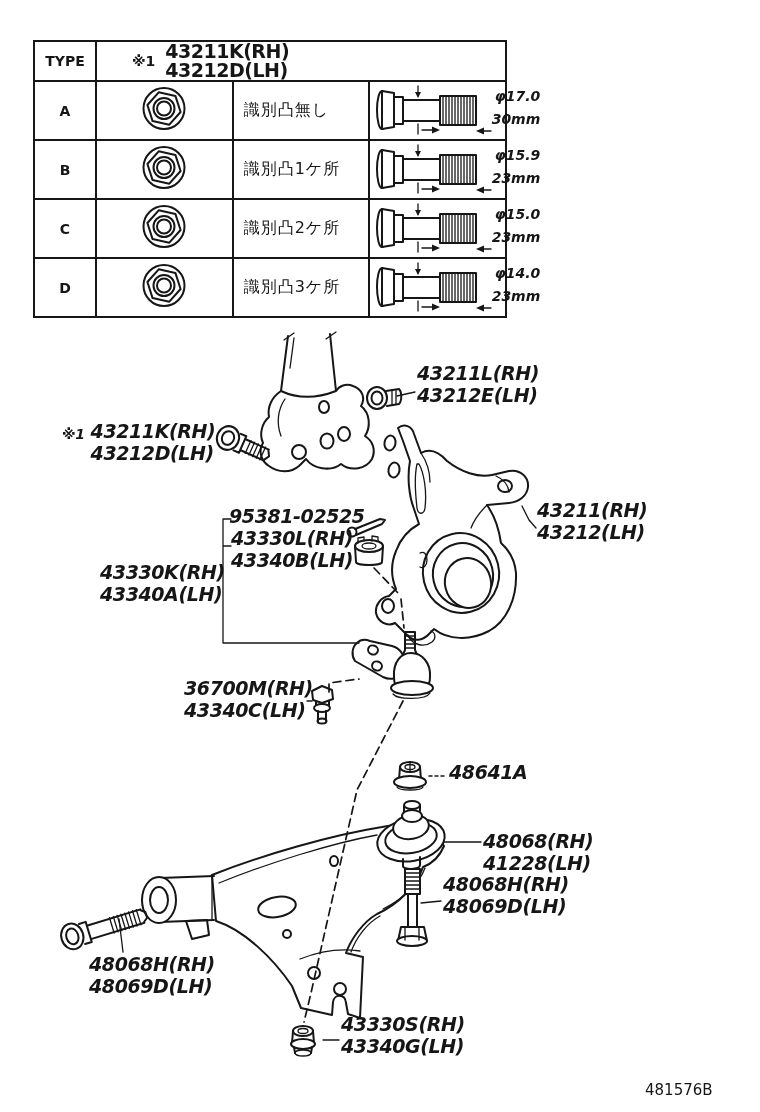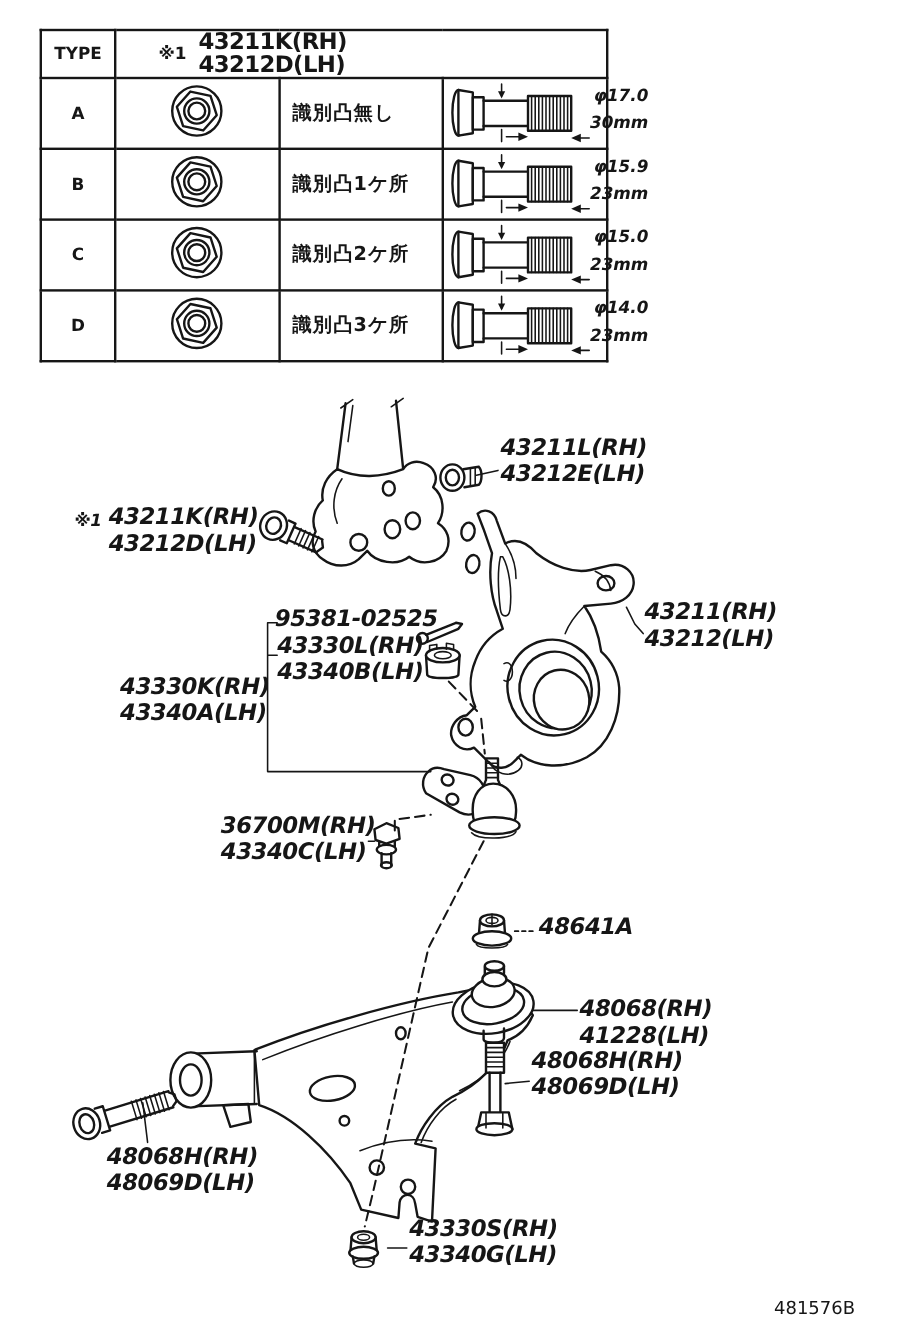--- a/index.html
+++ b/index.html
@@ -1,24 +1,24 @@
 <!DOCTYPE html>
 <html><head>
 <meta charset="utf-8">
 <style>
   html,body{margin:0;padding:0;background:#fff;}
   body{width:760px;height:1112px;position:relative;overflow:hidden;
        font-family:"DejaVu Sans","Liberation Sans",sans-serif;color:#161616;}
   
-  .parts-table{position:absolute;left:33px;top:24px;border-collapse:collapse;
+  .parts-table{position:absolute;left:33px;top:40px;border-collapse:collapse;
                table-layout:fixed;width:474px;}
   .parts-table td{border:2px solid #161616;padding:0;vertical-align:middle;}
   .c-type{width:60px;text-align:center;font-size:14px;font-weight:bold;}
   .c-nut{width:62px;text-align:center;}
-  .c-desc{width:175px;font-weight:bold;font-size:16px;padding-left:10px !important;letter-spacing:1px;}
+  .c-desc{width:175px;font-weight:normal;font-size:16px;padding-left:10px !important;letter-spacing:1px;}
   .c-bolt{width:177px;position:relative;height:53px;font-style:italic;}
   .hdr-cell{height:38px;}
   .hdr-flex{display:flex;align-items:center;padding-left:35px;gap:10px;}
   .refmark{font-size:14px;font-weight:bold;}
   .hdr-part{font-size:19px;font-weight:bold;line-height:19px;letter-spacing:-0.5px;white-space:nowrap;}
   .boltwrap{position:relative;width:177px;height:53px;}
   .dia{position:absolute;right:7px;top:4px;font-size:14px;font-weight:bold;white-space:nowrap;}
   .len{position:absolute;right:7px;top:27px;font-size:14px;font-weight:bold;white-space:nowrap;}
   
   .diagram-svg{position:absolute;left:0;top:0;}

